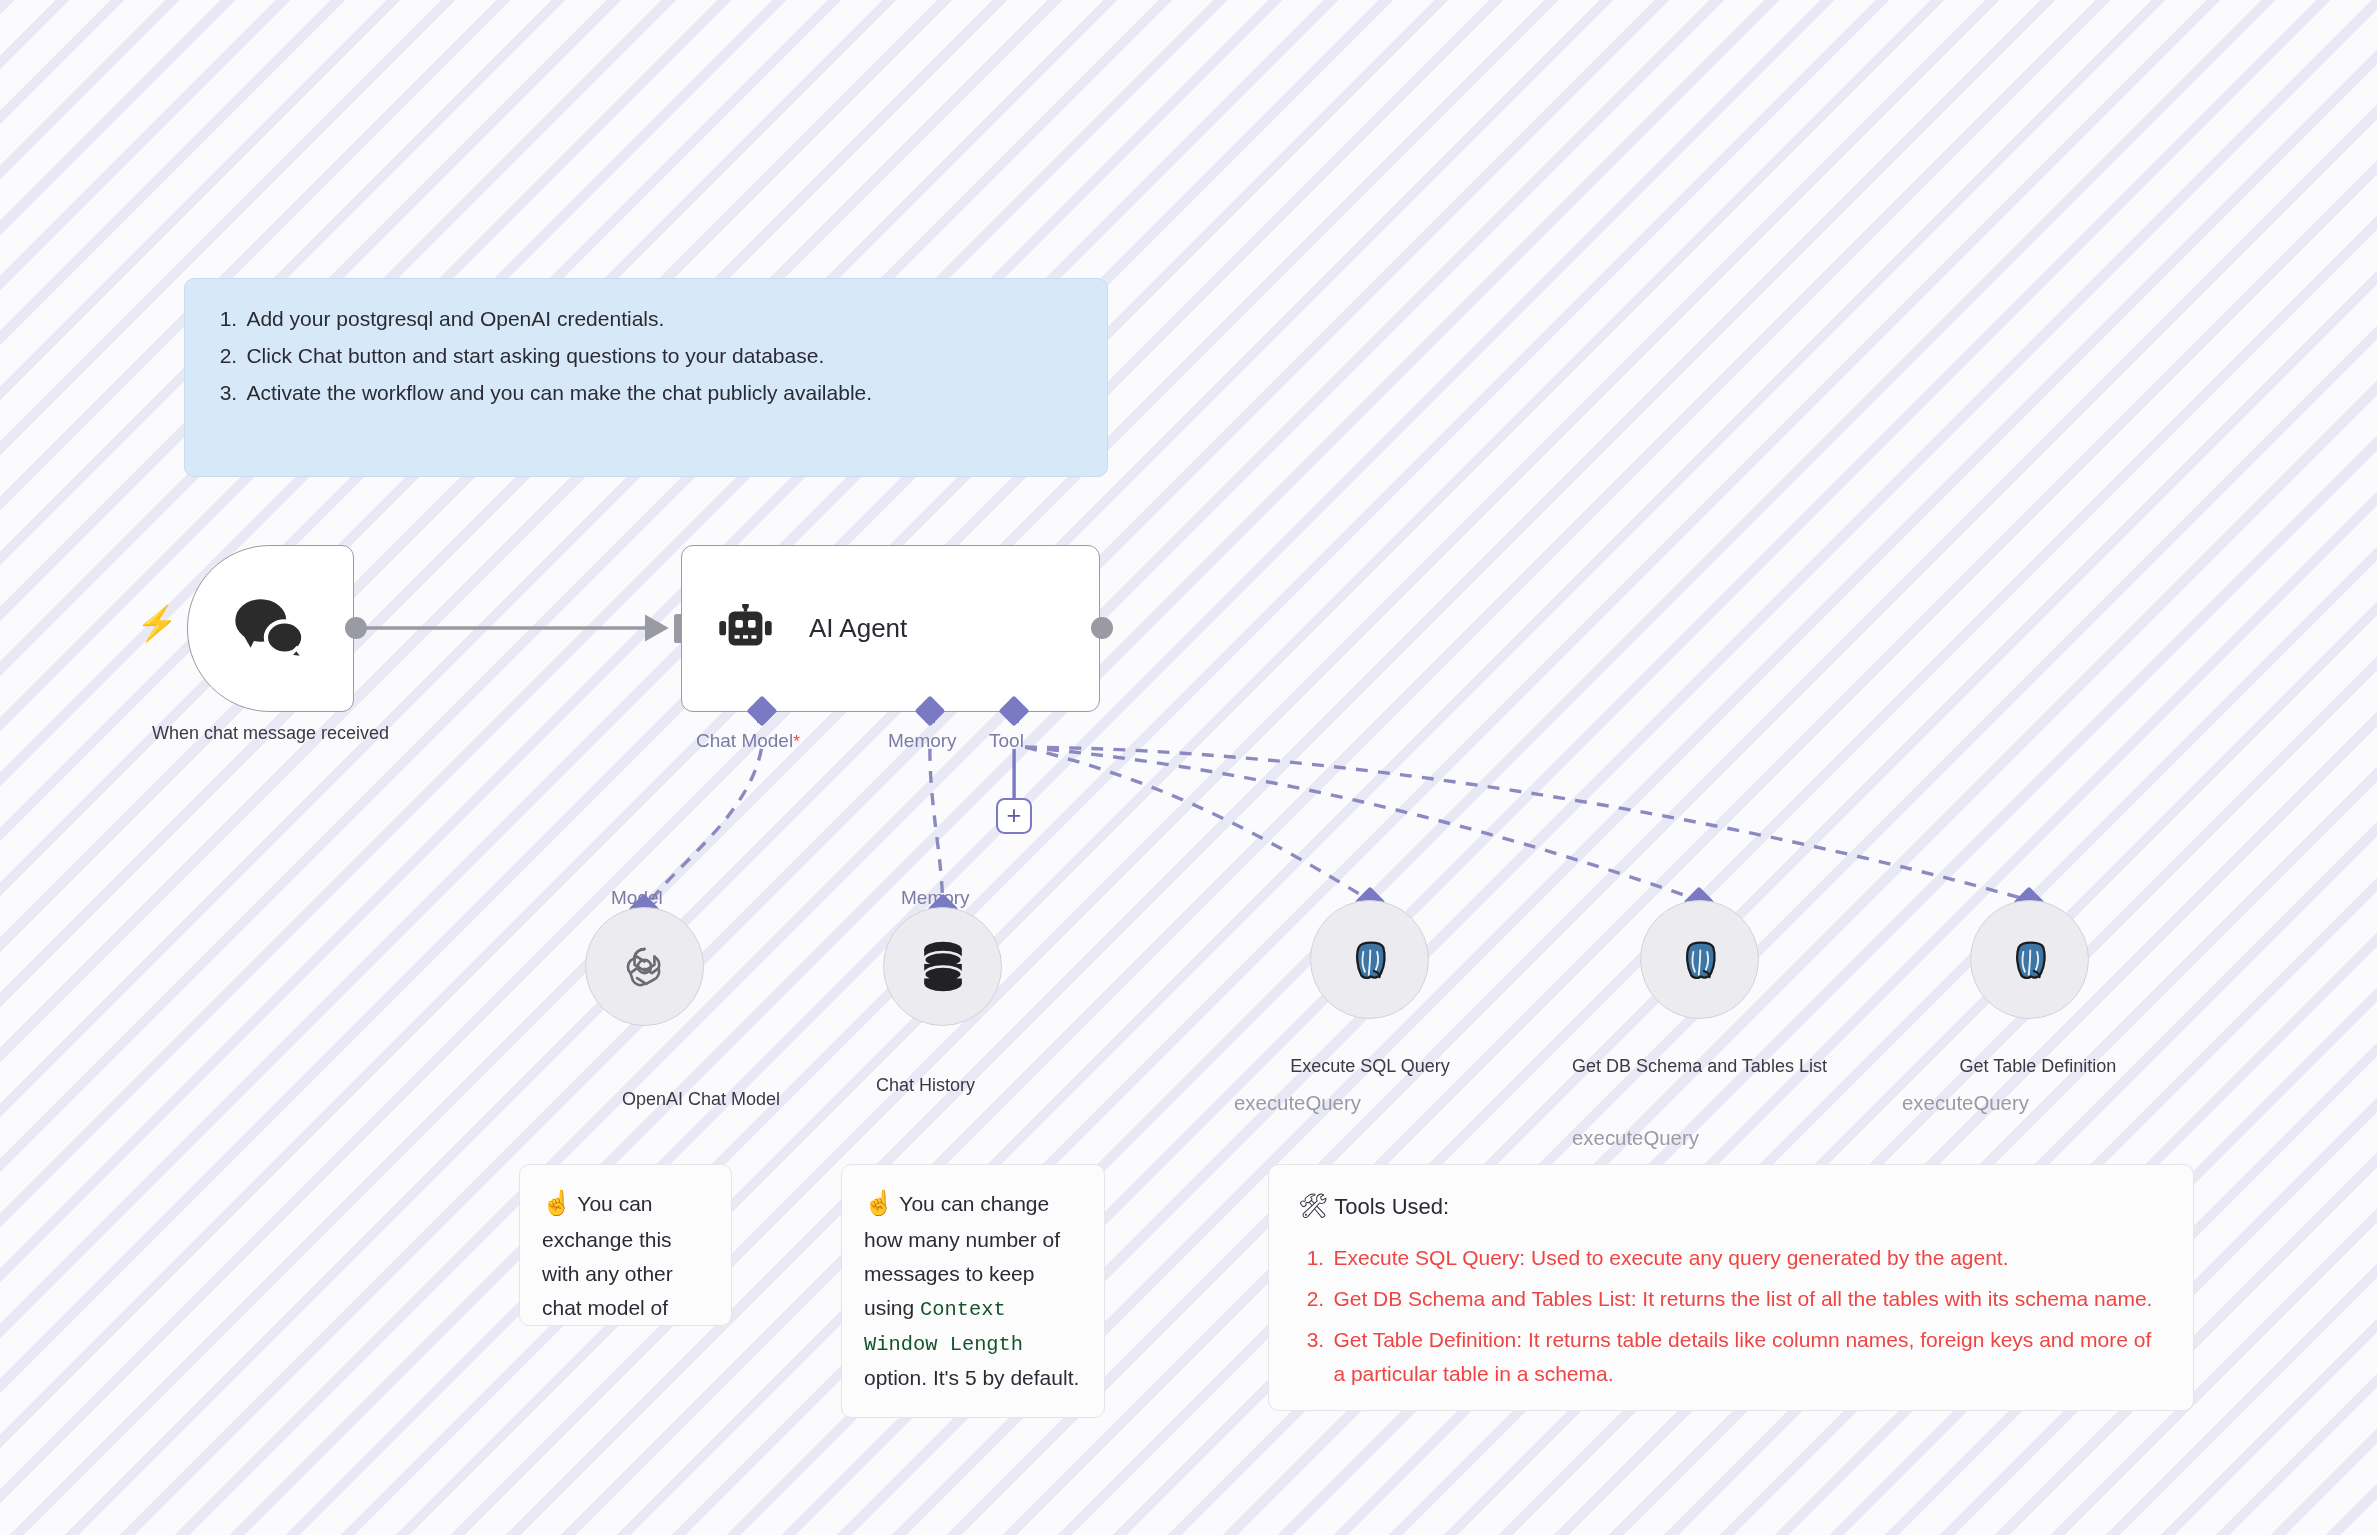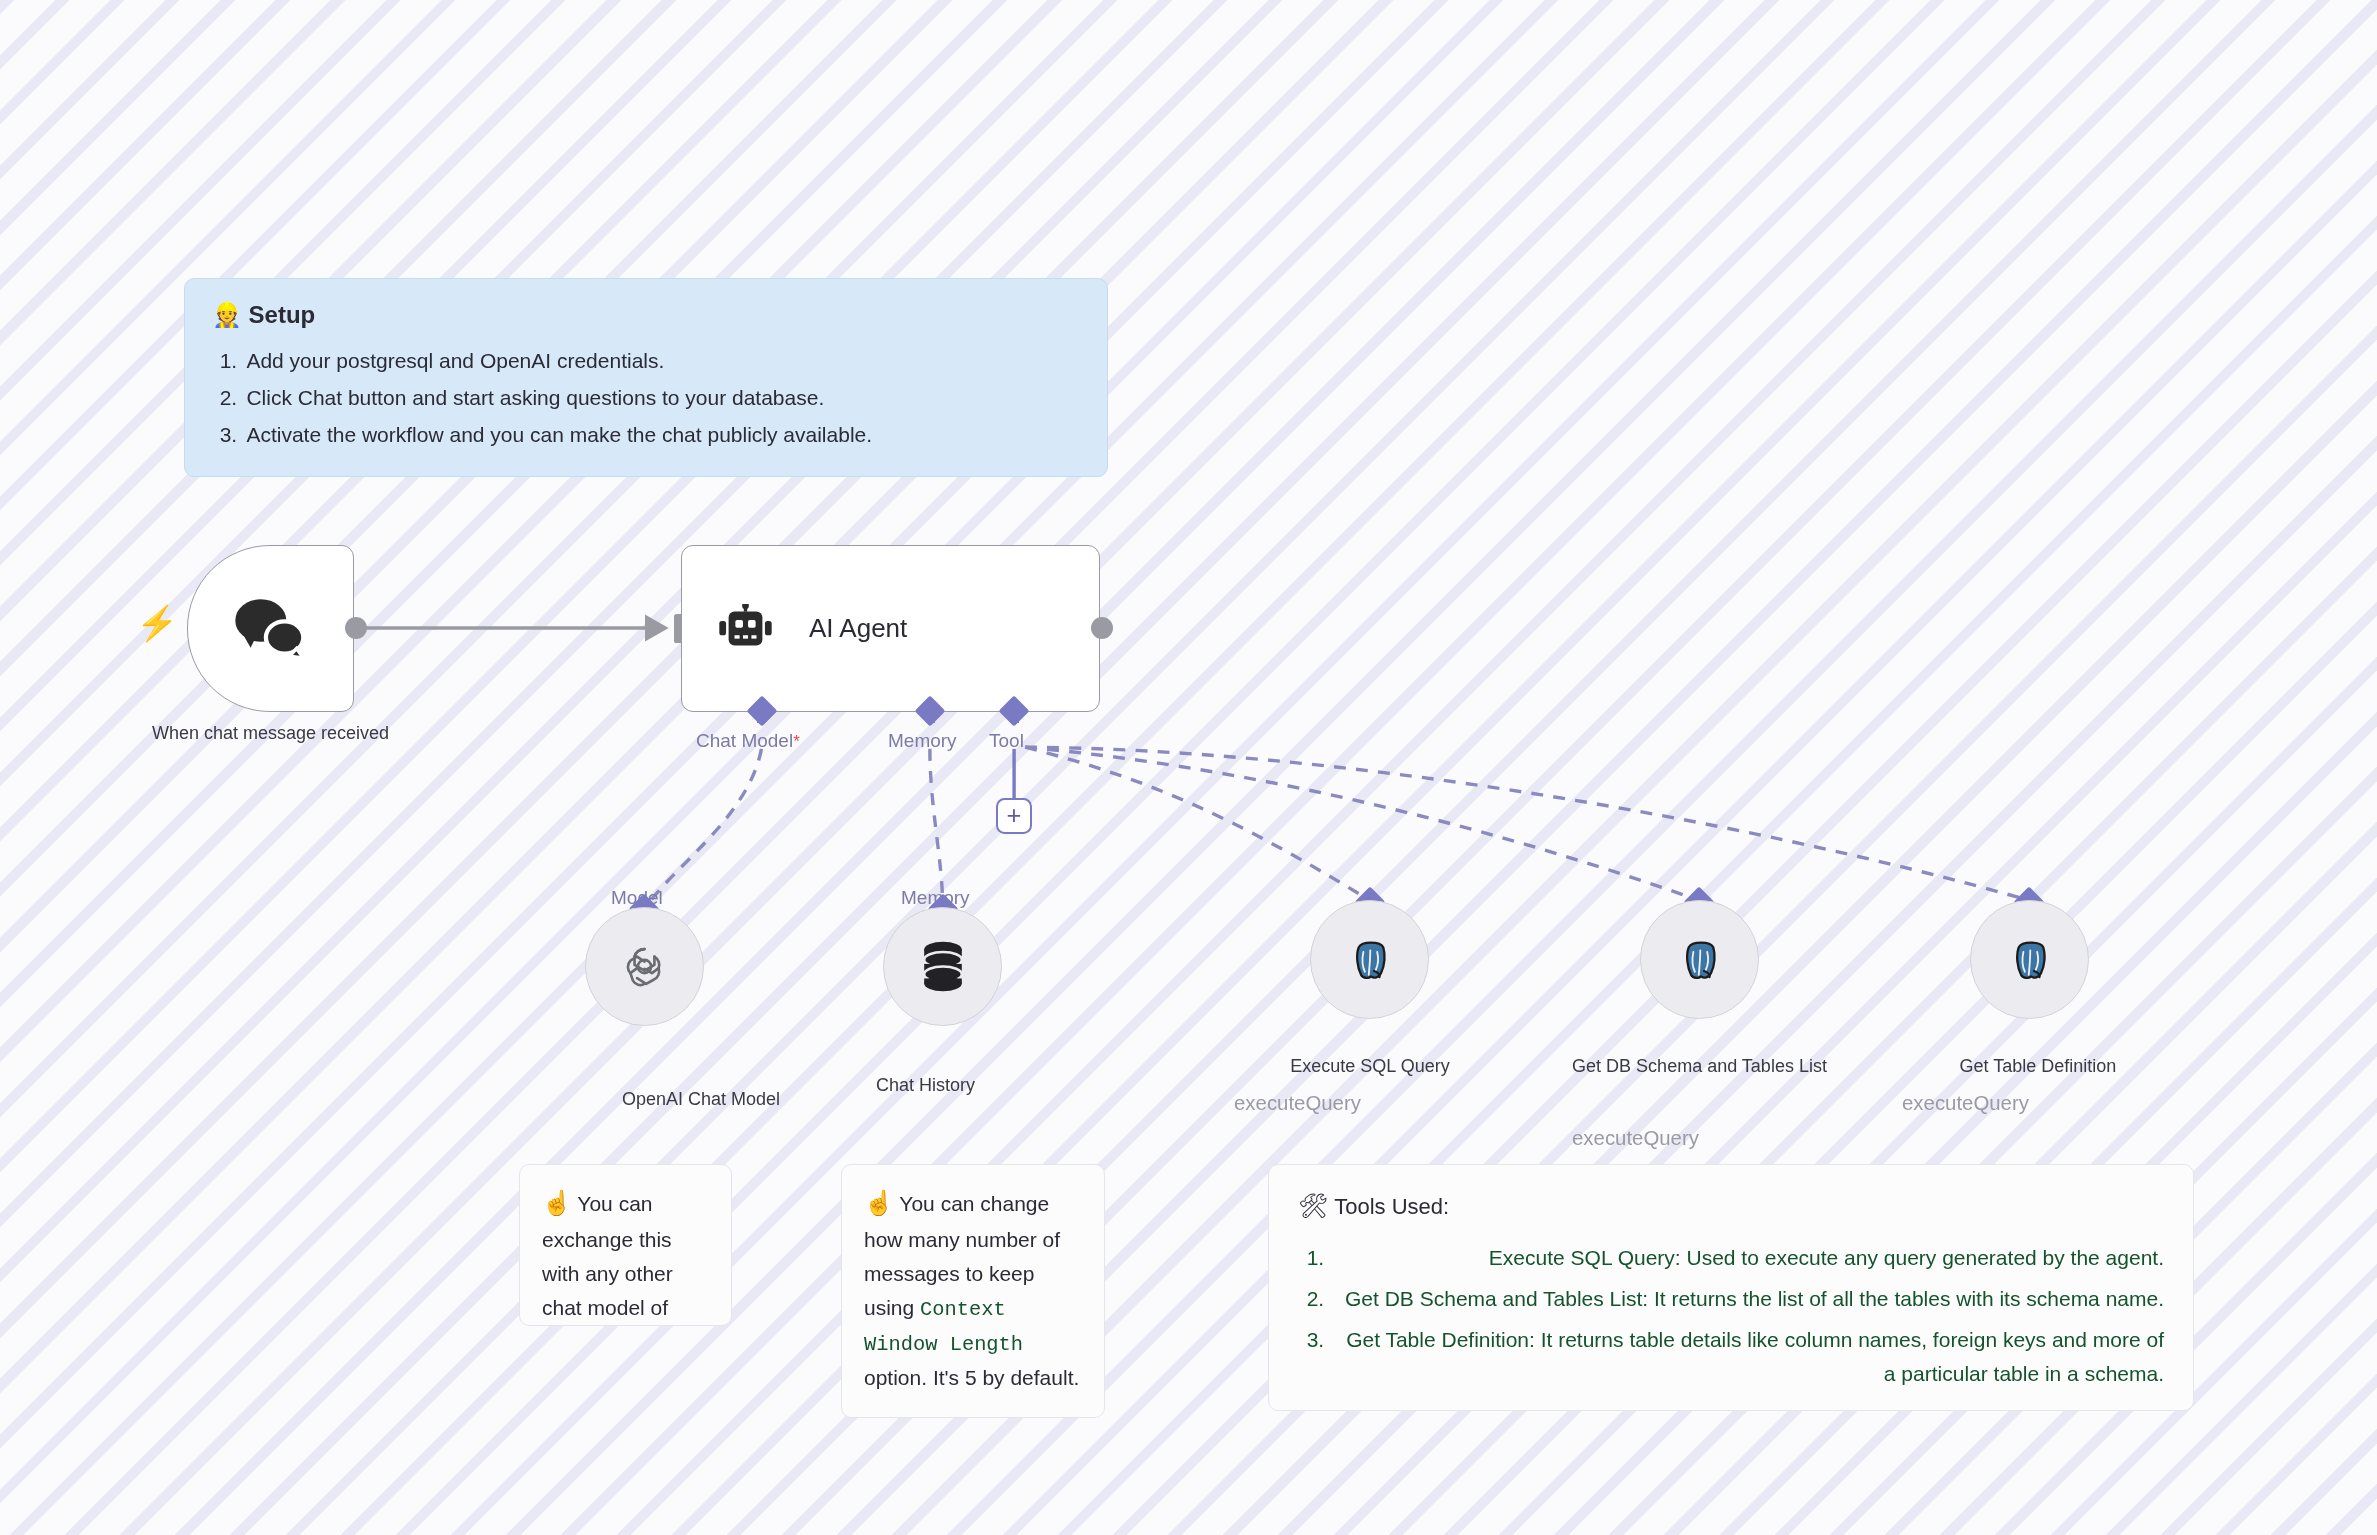--- a/index.html
+++ b/index.html
@@ -84,22 +84,21 @@
   .note-tools .t-title {
     font-size: 22px;
     color: #2b2b35;
     margin-bottom: 15.3px;
   }
   .note-tools ol {
     margin: 0;
     padding-left: 32px;
     font-size: 21px;
     line-height: 1.62;
-    color: #14532d;
-    text-align: right;
+    color: #ef4444;
   }
   .note-tools ol li { margin-bottom: 6.8px; padding-left: 3.4px; }
   code.inline {
     font-family: "Liberation Mono", monospace;
     color: #14532d;
     font-size: 20.4px;
   }
 
   
   .node-trigger {
@@ -236,24 +235,20 @@
     <path d="M 1093,880 C 1093,950 1108,1010 1108,1065" stroke="#8a8ac0" stroke-width="4" fill="none" stroke-dasharray="14 12"></path>
 
     <line x1="1192" y1="880" x2="1192" y2="940" stroke="#7a7ac4" stroke-width="4"></line>
 
     <path d="M 1205,878 C 1350,915 1450,960 1610,1058" stroke="#8a8ac0" stroke-width="4" fill="none" stroke-dasharray="14 12"></path>
     <path d="M 1205,878 C 1450,900 1720,960 1997,1058" stroke="#8a8ac0" stroke-width="4" fill="none" stroke-dasharray="14 12"></path>
     <path d="M 1205,878 C 1560,880 2040,960 2385,1058" stroke="#8a8ac0" stroke-width="4" fill="none" stroke-dasharray="14 12"></path>
   </svg>
 
   <div class="sticky sticky-setup">
-    <div class="s-title">
-      <span class="emoji">👷</span>
-      <span>Setup</span>
-    </div>
     <ol>
       <li><span>Add your </span><b>postgresql</b><span> and </span><b>OpenAI</b><span> credentials.</span></li>
       <li><span>Click </span><b>Chat</b><span> button and start asking questions to your database.</span></li>
       <li><span>Activate the workflow and you can make the chat publicly available.</span></li>
     </ol>
   </div>
 
   <div class="bolt" style="left:136px; top:606px;">⚡</div>
 
   <div class="node-trigger">

